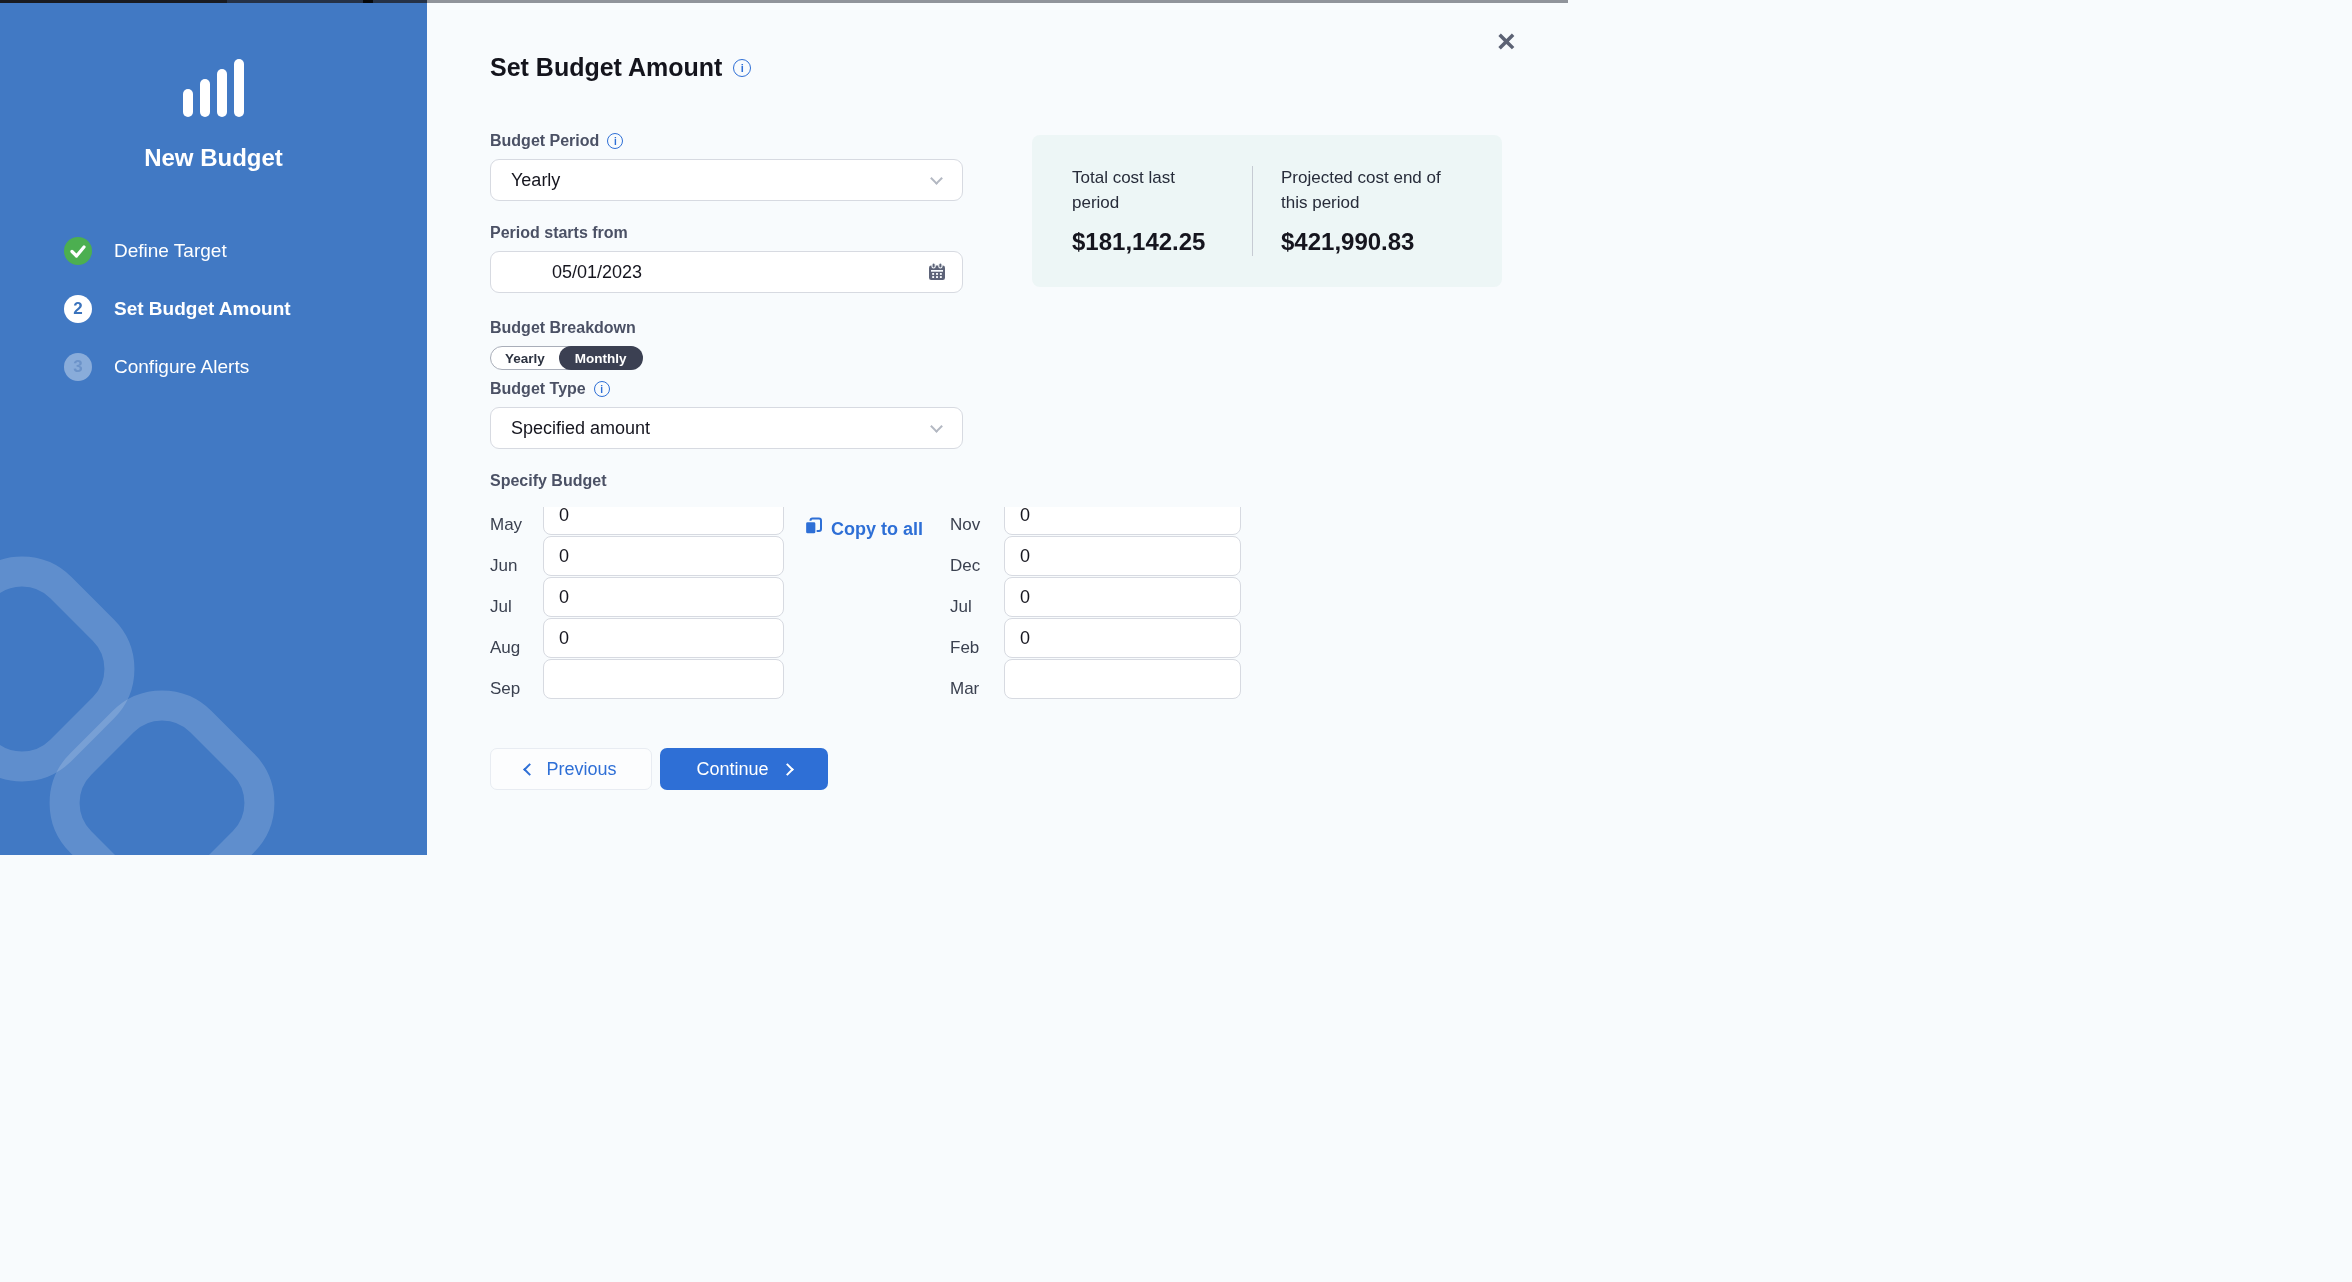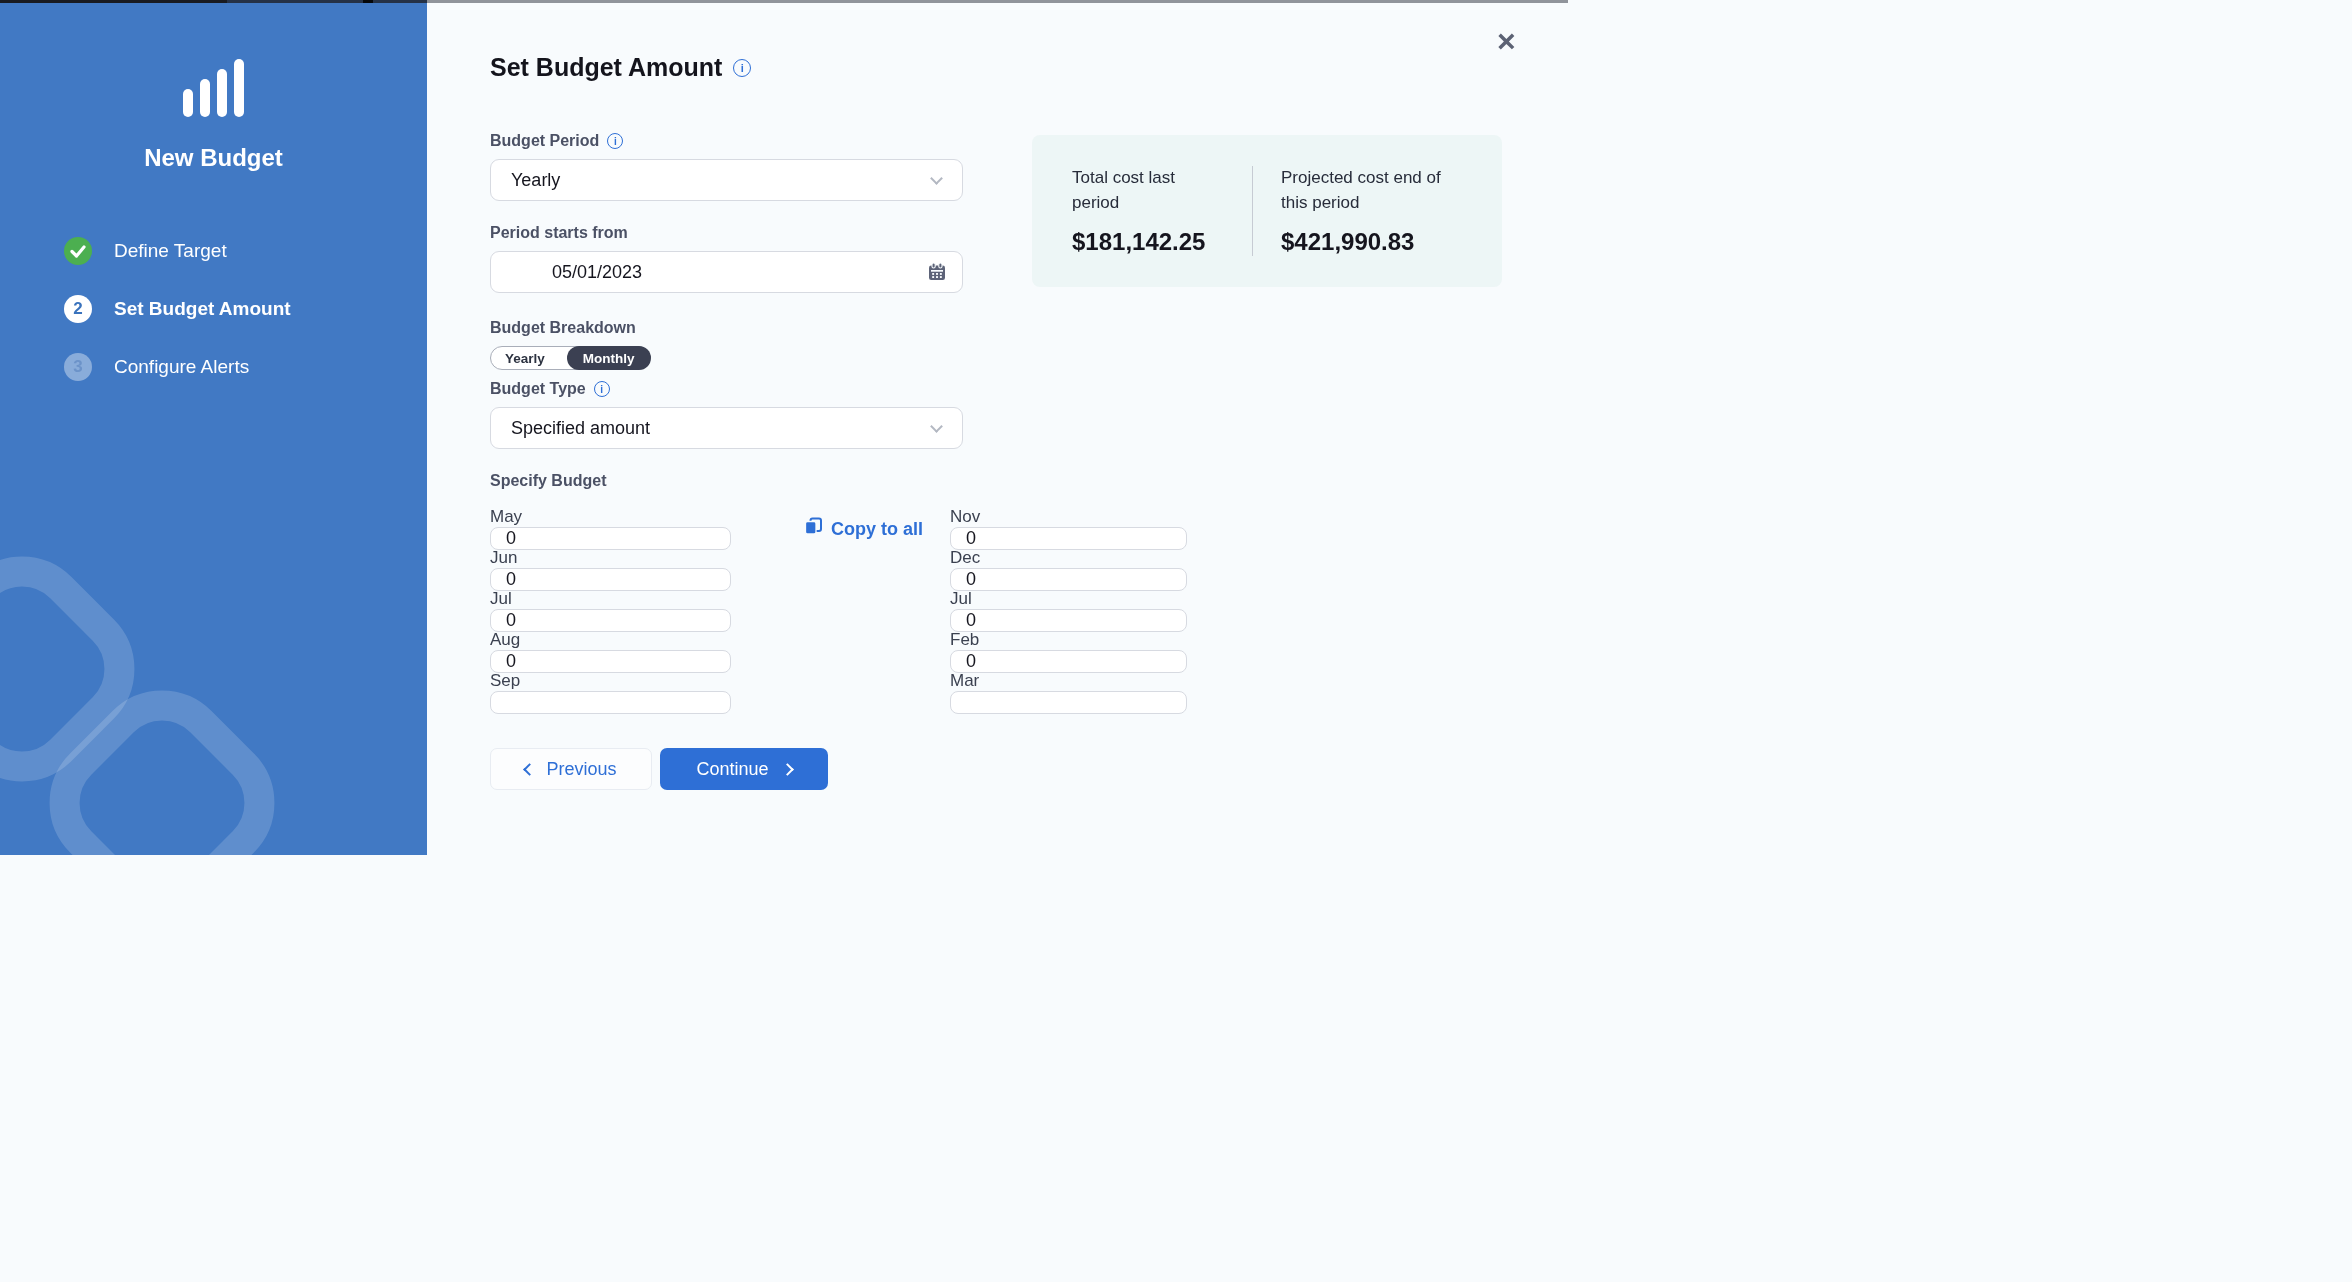--- a/index.html
+++ b/index.html
@@ -66,27 +66,27 @@
     border-right:2px solid #b3b8c2; border-bottom:2px solid #b3b8c2; transform:rotate(45deg); }
   .date-box input { border:none; outline:none; background:transparent; flex:1;
     font-size:18px; color:#15151e; font-family:inherit; padding:0;margin-left:41px; }
   .cal-icon { position:absolute; right:15px; top:10px; cursor:pointer; }
 
   .toggle { display:inline-flex; align-items:center; height:24px; background:#fff;
     border:1.5px solid #a9aeb9; border-radius:999px; }
   .t-opt { display:flex; align-items:center; height:21px; padding:0 14px;
     font-size:13.5px; font-weight:bold; color:#2c3240; cursor:pointer; }
   .t-opt.sel { background:var(--toggle,#3b4052); color:#fff; border-radius:999px;
-    height:24px; margin:-1.5px -1.5px -1.5px 8px; padding:0 16px; }
+    height:24px; margin:-1.5px -1.5px -1.5px 0; padding:0 16px; }
 
   .specify-label { position:absolute; left:63px; top:469px; }
   .months { position:absolute; left:63px; top:504px; width:760px; height:231px; overflow:hidden; }
   .mcol { position:absolute; top:0; display:flex; flex-direction:column; gap:13px; }
   .col-left { left:0; } .col-right { left:460px; }
-  .m-row { display:flex; align-items:flex-start; height:28px;flex-direction:column; }
+  .m-row { display:flex; align-items:flex-end; height:28px; }
   .m-label { width:53px; font-size:17px; font-weight:500; color:#3b4150; }
   .col-right .m-label { width:54px; }
   .m-input { width:241px; height:40px; border:1px solid #d7dae1; border-radius:8px;
     background:#fff; padding:0 15px; font-size:18px; color:#15151e;
     font-family:inherit; outline:none; }
   .col-right .m-input { width:237px; }
   .copy-all { position:absolute; left:308px; top:9px; display:flex; align-items:center; gap:8px;
     color:var(--accent,#2e6fd6); font-size:18px; font-weight:bold; cursor:pointer; background:none; border:none;justify-content:space-between; }
 
   .summary { position:absolute; left:605px; top:132px; width:470px; height:152px;

